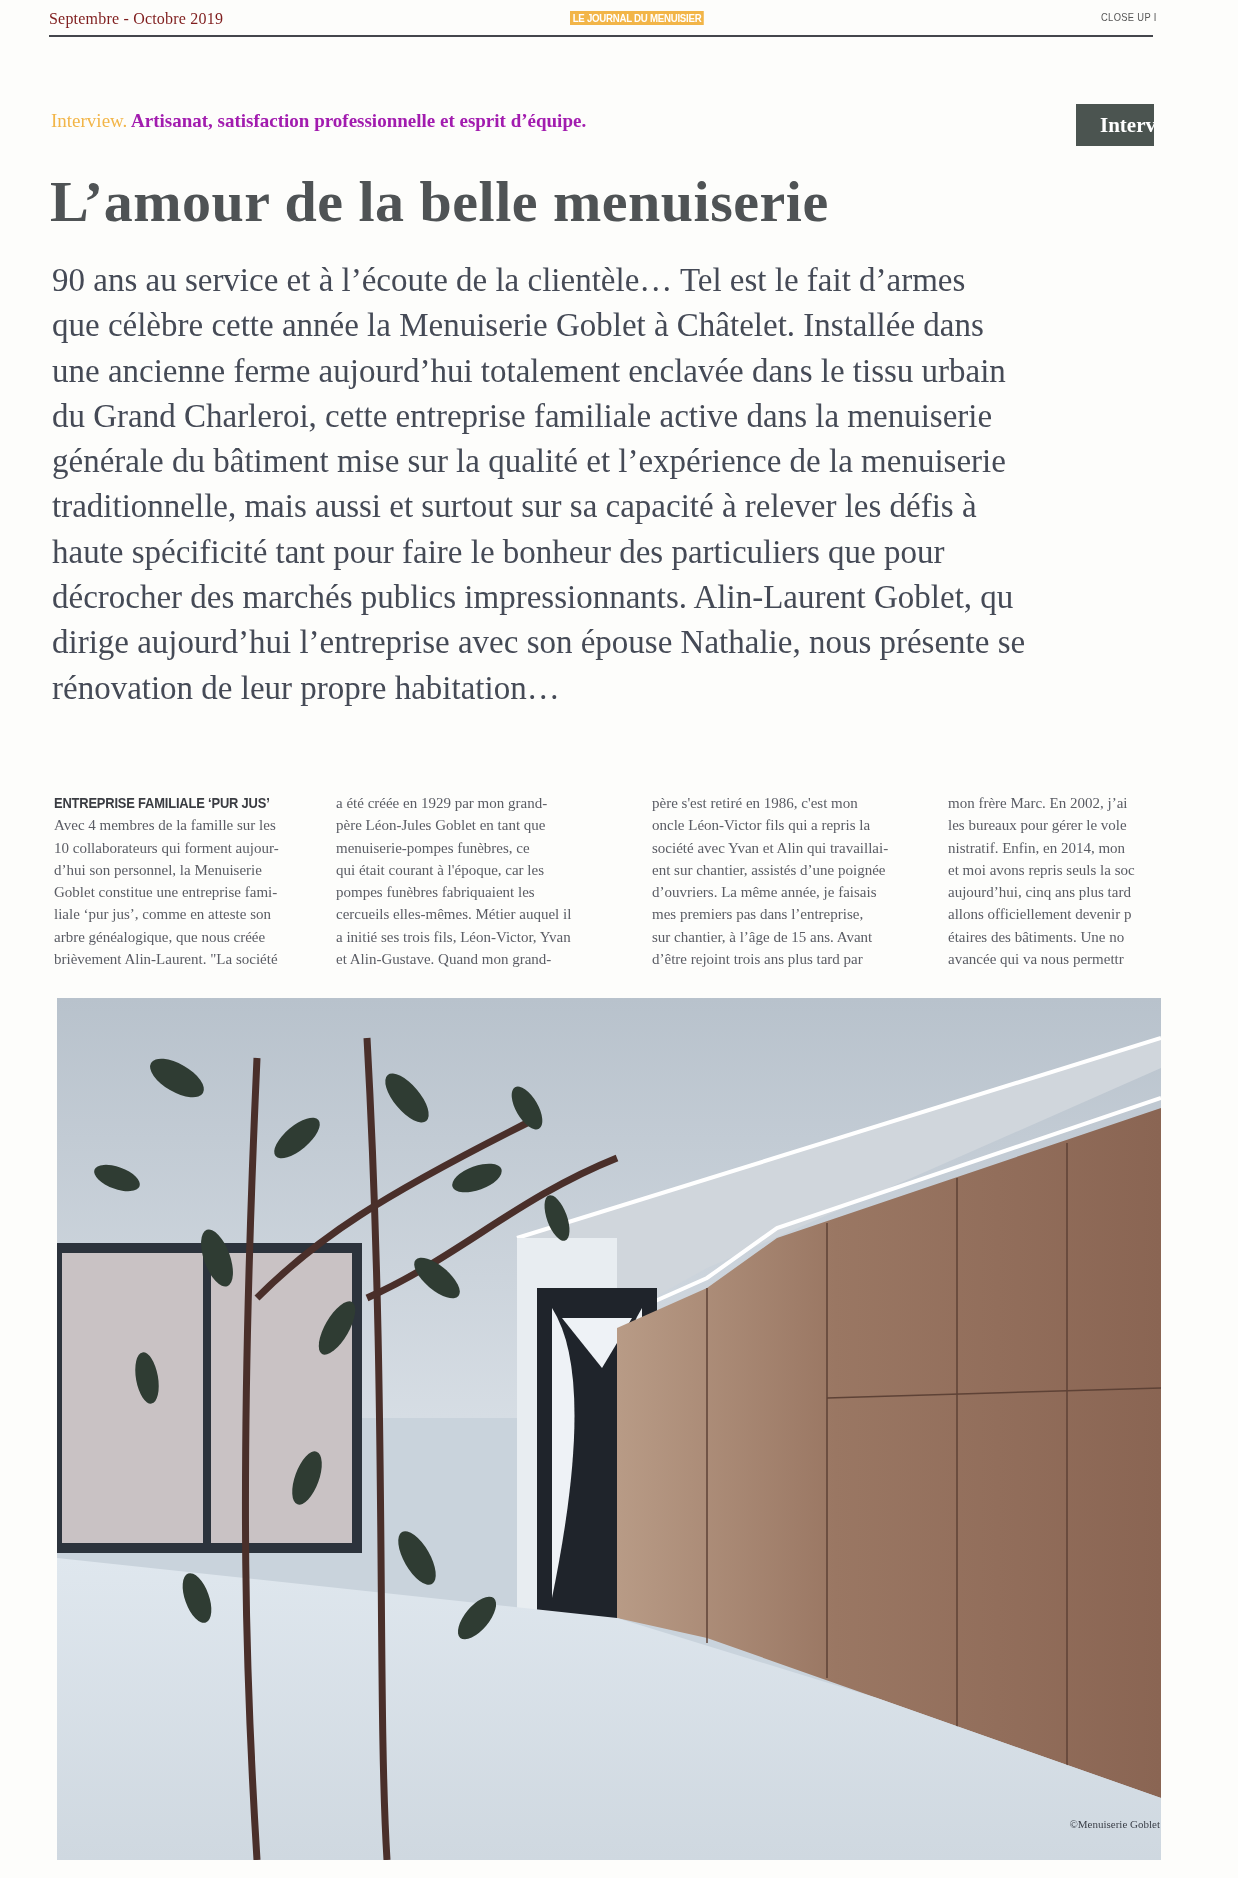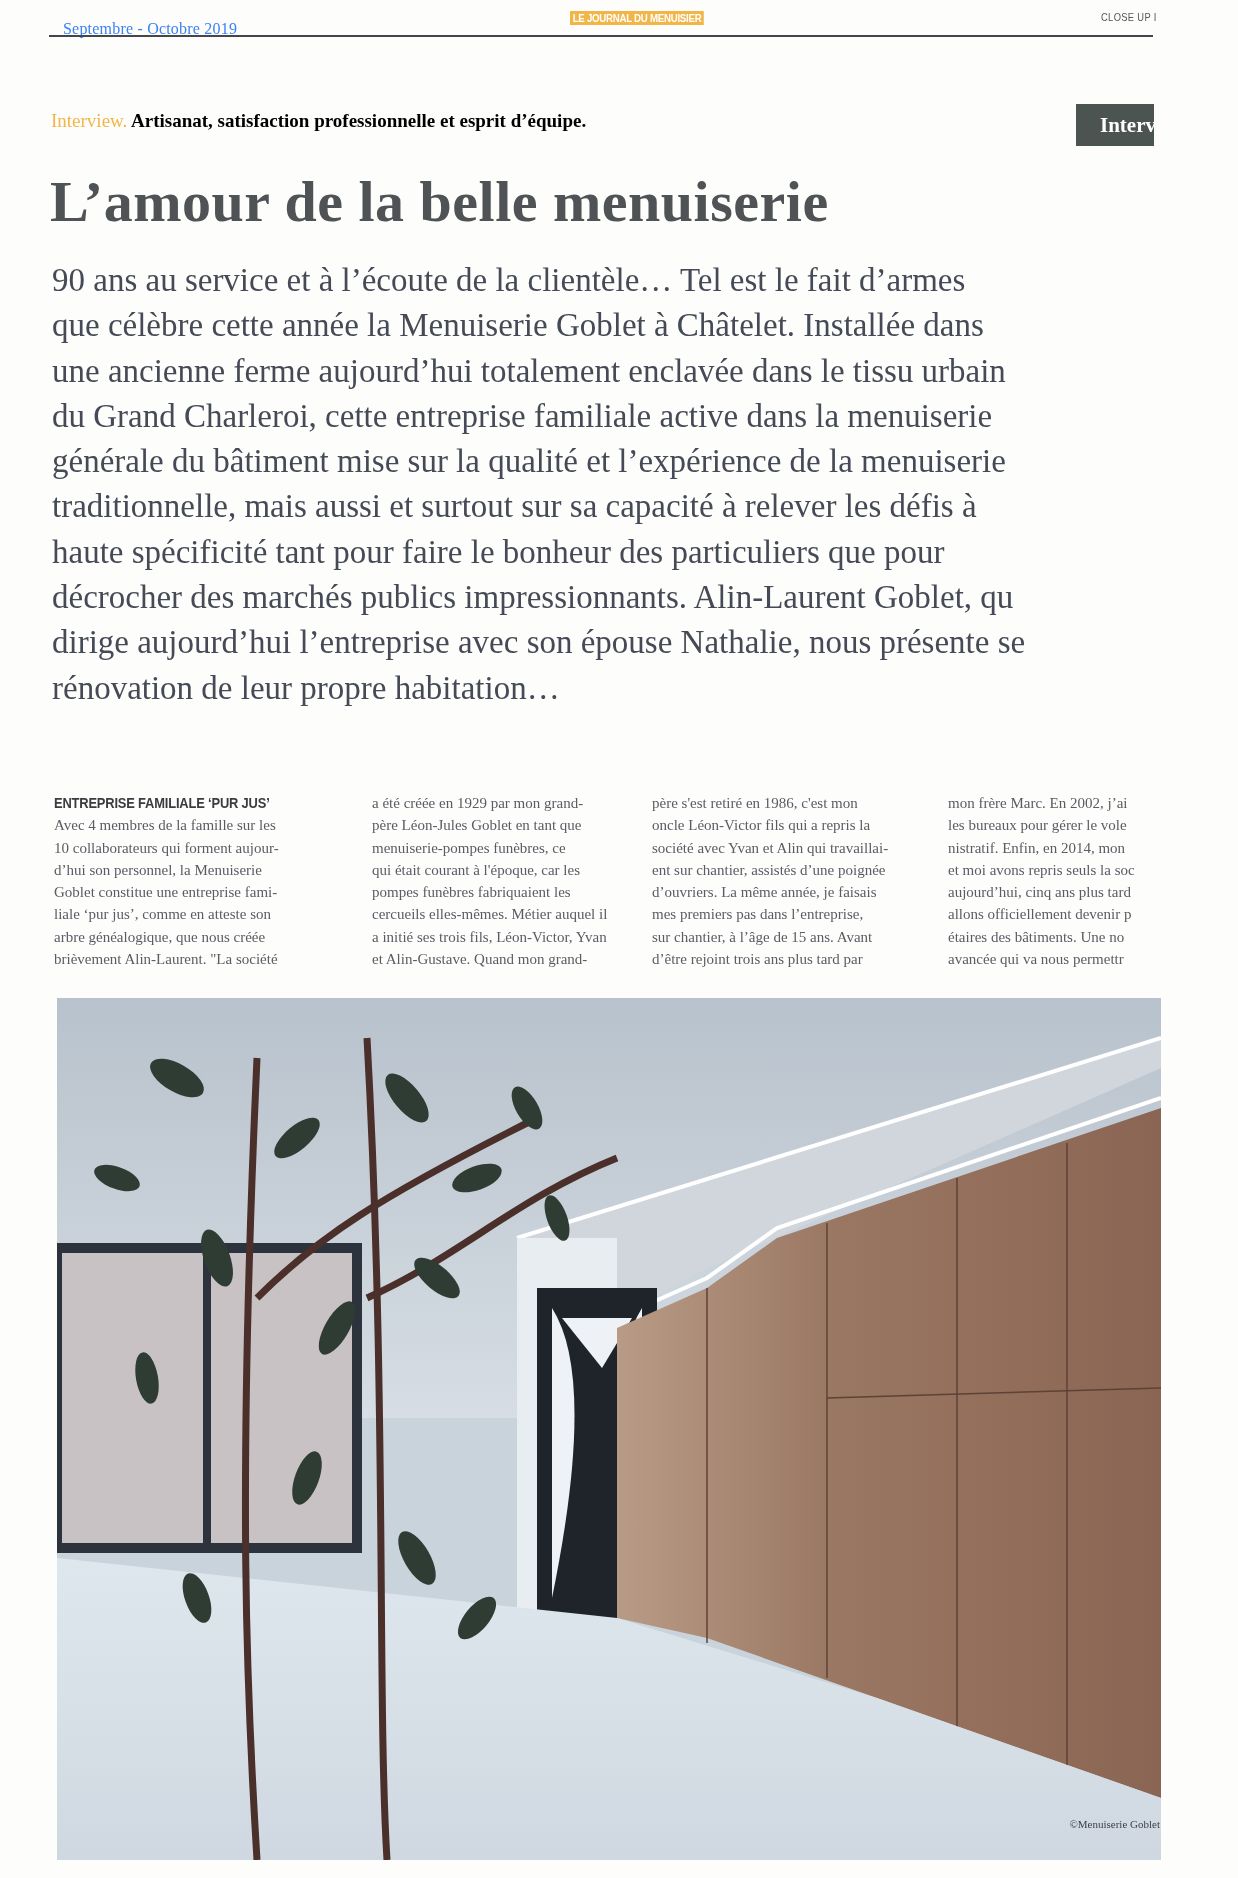--- a/index.html
+++ b/index.html
@@ -3,28 +3,28 @@
 <meta charset="utf-8">
 <style>
   html, body { margin:0; padding:0; }
   body {
     width:1238px; height:1878px; position:relative; overflow:hidden;
     background:#fdfdfb; color:#3c3f48;
     font-family:"Liberation Serif", "DejaVu Serif", serif;
   }
   .abs { position:absolute; }
   
-  .hdr-date { left:49px; top:20px; font-size:16px; color:#3b82f6; letter-spacing:0.2px;margin-left:14px; }
+  .hdr-date { left:49px; top:10px; font-size:16px; color:#7f1d1d; letter-spacing:0.2px; }
   .hdr-logo { left:570px; top:11px; background:#f2b548; color:#fff; font-family:"Liberation Sans", sans-serif; font-weight:bold; font-size:11px; padding:1px 3px; letter-spacing:-0.3px; transform:scaleX(0.88); transform-origin:left; text-transform:uppercase; }
   .hdr-section { left:1101px; top:11px; font-family:"Liberation Sans", sans-serif; font-size:11px; color:#555; letter-spacing:0.4px; transform:scaleX(0.85); transform-origin:left; }
   .hdr-rule { left:49px; top:35px; width:1104px; height:2px; background:#44464c; }
 
   .kicker { left:51px; top:110px; font-size:19px; font-weight:bold; }
   .kicker .k1 { color:#f2b548; font-weight:normal; }
-  .kicker .k2 { color:#000000; }
+  .kicker .k2 { color:#a21caf; }
 
   .tab { left:1076px; top:104px; width:78px; height:42px; background:#4b5450; color:#fff; font-weight:bold; font-size:21px; line-height:42px; padding-left:24px; box-sizing:border-box; overflow:hidden; white-space:nowrap; }
 
   .title { left:50px; top:168px; font-size:58px; font-weight:bold; color:#4f5355; letter-spacing:0.5px; white-space:nowrap; }
 
   .lead { left:52px; top:258px; width:1104px; font-size:33px; line-height:45.3px; color:#454a56; }
   .lead .ln { display:block; white-space:nowrap; overflow:hidden; }
 
   .cols { top:792px; font-size:15px; line-height:22.3px; color:#5a5c64; }
   .col { position:absolute; top:0; width:270px; }
@@ -68,21 +68,21 @@
   <div class="col" style="left:54px;">
     <div class="col-h">ENTREPRISE FAMILIALE ‘PUR JUS’</div>
     <span class="ln">Avec 4 membres de la famille sur les</span>
     <span class="ln">10 collaborateurs qui forment aujour-</span>
     <span class="ln">d’hui son personnel, la Menuiserie</span>
     <span class="ln">Goblet constitue une entreprise fami-</span>
     <span class="ln">liale ‘pur jus’, comme en atteste son</span>
     <span class="ln">arbre généalogique, que nous créée</span>
     <span class="ln">brièvement Alin-Laurent. "La société</span>
   </div>
-  <div class="col" style="left:372px;">
+  <div class="col" style="left:336px;">
     <span class="ln">a été créée en 1929 par mon grand-</span>
     <span class="ln">père Léon-Jules Goblet en tant que</span>
     <span class="ln">menuiserie-pompes funèbres, ce</span>
     <span class="ln">qui était courant à l'époque, car les</span>
     <span class="ln">pompes funèbres fabriquaient les</span>
     <span class="ln">cercueils elles-mêmes. Métier auquel il</span>
     <span class="ln">a initié ses trois fils, Léon-Victor, Yvan</span>
     <span class="ln">et Alin-Gustave. Quand mon grand-</span>
   </div>
   <div class="col" style="left:652px;">

